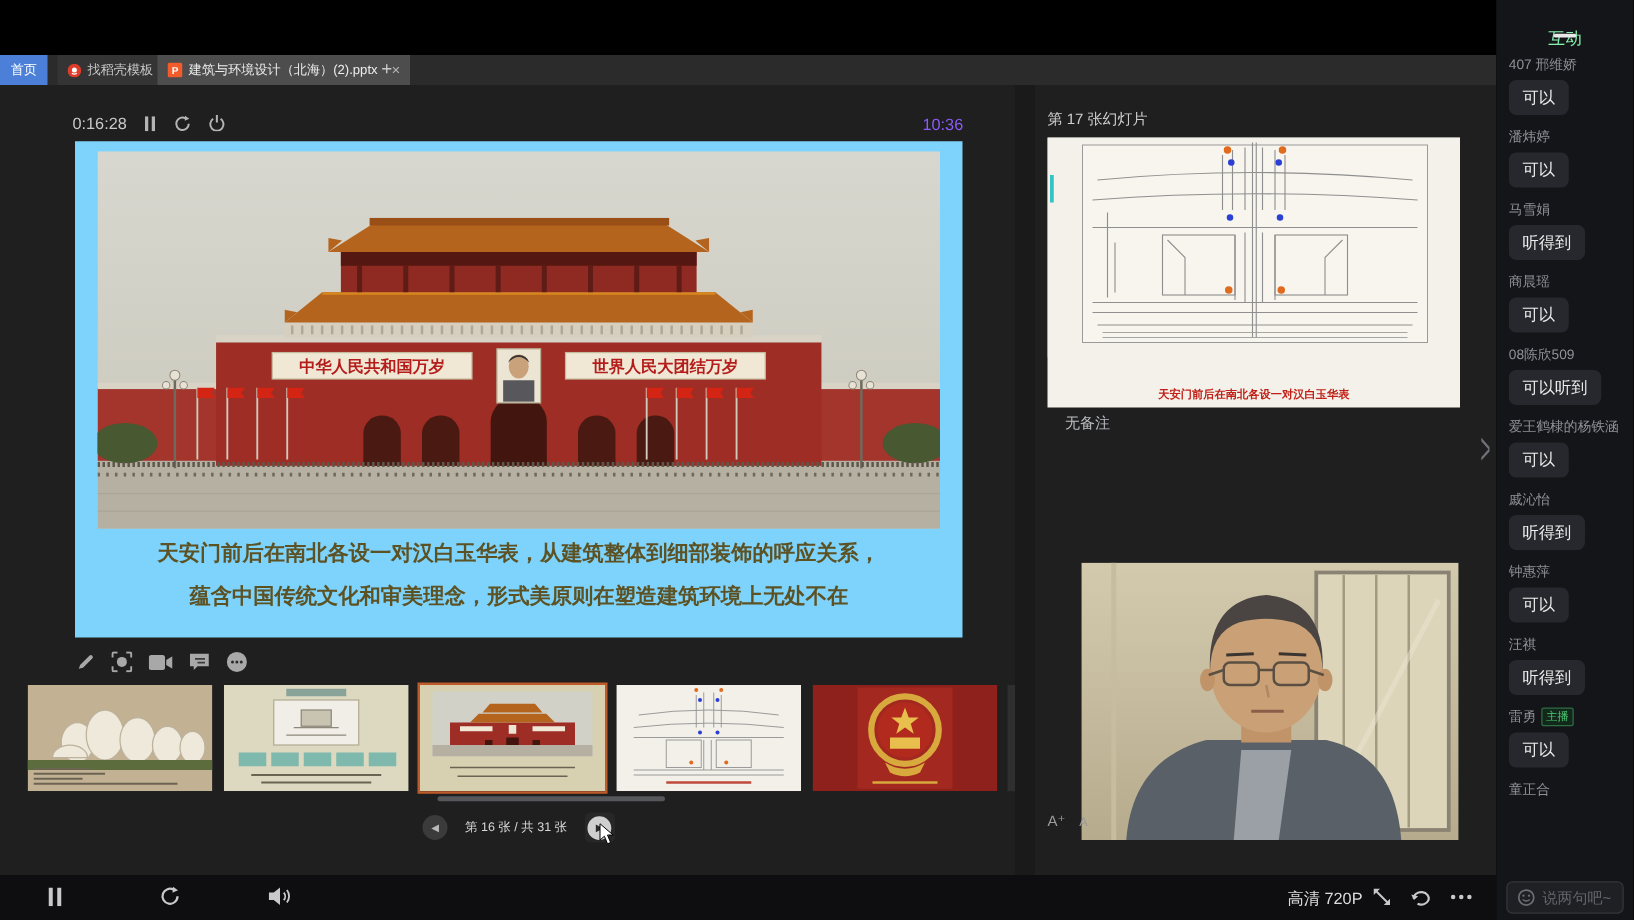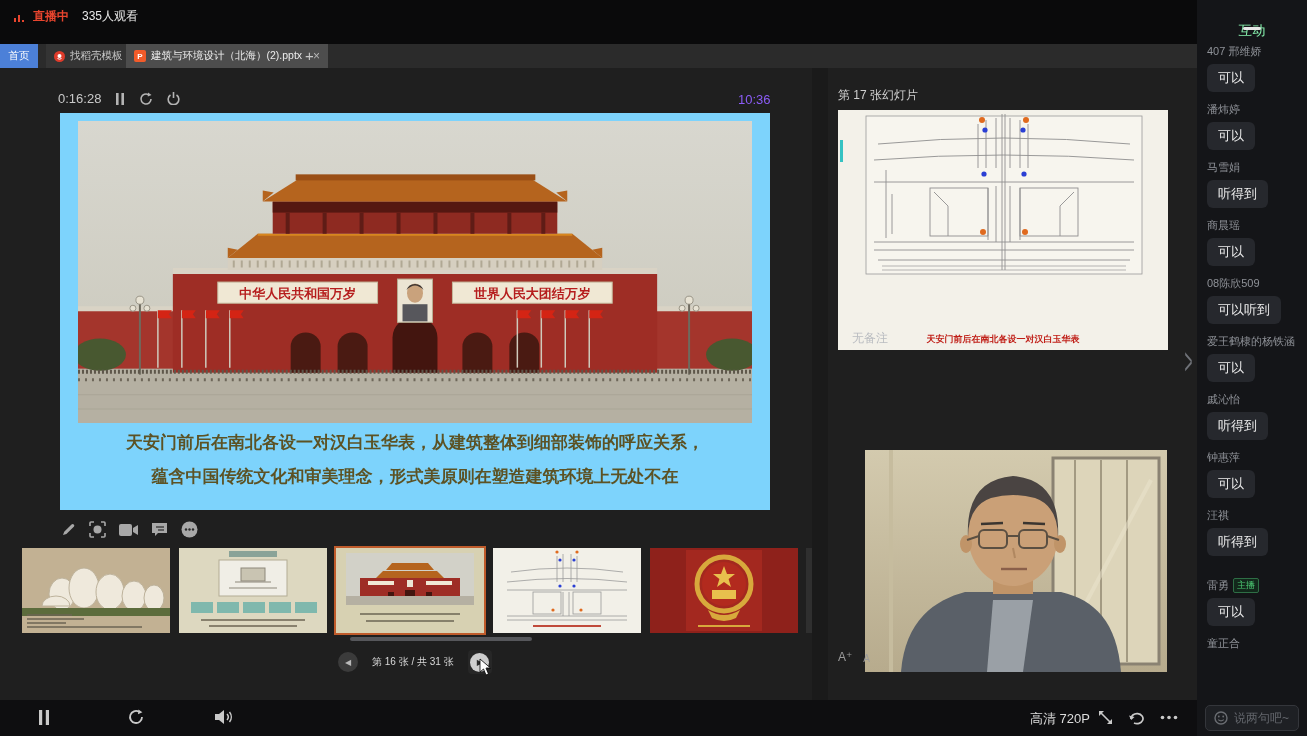--- a/index.html
+++ b/index.html
@@ -56,21 +56,21 @@
   .nav-circle { width:20px; height:20px; border-radius:50%; background:#3b3b3b;
                 color:#b9b9b9; font-size:8px; display:flex; align-items:center; justify-content:center; }
   .nav-label { color:#d8d8d8; font-size:10px; }
   .next-box { width:24px; height:24px; background:#272727; border-radius:4px;
               display:flex; align-items:center; justify-content:center; }
   .next-inner { width:19px; height:19px; border-radius:50%; background:#cfcfcf; color:#2b2b2b;
                 font-size:8px; display:flex; align-items:center; justify-content:center; }
 
   
   .preview-title { color:#cfcfcf; font-size:12px; }
-  .preview { left:838px; top:110px; width:330px; height:240px; background:#f3f1e9; }
+  .preview { left:838px; top:110px; width:330px; height:216px; background:#f3f1e9; }
   .preview-cap { position:absolute; left:0; bottom:4px; width:100%; text-align:center;
                  color:#c02018; font-size:9px; font-weight:bold; }
   .teal-dash { left:840px; top:140px; width:3px; height:22px; background:#35c2c2; }
   .notes { color:#b9bcc0; font-size:12px; }
   .collapse { color:#6f7278; font-size:15px; transform:scaleY(2.4) scaleX(0.9); }
   .video { left:865px; top:450px; width:302px; height:222px; overflow:hidden; }
   .font-ctl { color:#9b9b9b; font-size:12px; }
 
   
   .bottom-bar { left:0; top:700px; width:1197px; height:36px; background:#0e0e10; }
@@ -81,46 +81,33 @@
   .chat-header { position:absolute; top:22px; width:100%; text-align:center;
                  color:#86efac; font-size:13.5px; }
   .chat-underline { position:absolute; top:27px; left:50%; margin-left:-9px;
                     width:18px; height:3px; background:#e8e8e8; border-radius:2px; }
   .chat-list { position:absolute; top:34px; left:10px; right:6px; bottom:40px; overflow:hidden; }
   .msg-name { color:#8f9298; font-size:11px; margin:10px 0 5px; white-space:nowrap; }
   .msg-bubble { display:inline-block; background:#26282d; color:#ececec; font-size:13px;
                 border-radius:6px; padding:5px 11px; white-space:nowrap; }
   .host-badge { display:inline-block; margin-left:4px; font-size:9px; color:#4cc873;
                 border:1px solid #2e6e45; background:#12281b; border-radius:2px;
-                padding:0 3px; vertical-align:1px;margin-top:12px; }
+                padding:0 3px; vertical-align:1px; }
   .chat-input { position:absolute; left:8px; right:8px; bottom:5px; height:26px;
                 background:#1e2024; border:1px solid #34363b; border-radius:5px;
                 display:flex; align-items:center; gap:6px; padding:0 8px; }
   .chat-input-text { color:#63666c; font-size:12px; white-space:nowrap; }
 
   svg { display:block; }
 </style>
 </head>
 <body>
 
 <div id="app">
 
-  <div class="abs live-bar">
-    <div class="abs live-row">
-      <span class="icon-btn" style="color:#e8452e">
-        <svg width="13" height="13" viewBox="0 0 13 13">
-            <rect x="1" y="8" width="2" height="4" fill="currentColor"></rect>
-            <rect x="5" y="5" width="2" height="7" fill="currentColor"></rect>
-            <rect x="9" y="10" width="2" height="2" fill="currentColor"></rect>
-          </svg>
-      </span>
-      <span class="live-label">直播中</span>
-      <span class="viewer-count">335人观看</span>
-    </div>
-  </div>
 
   <div class="abs tab-bar">
     <div class="tab tab-home">
       <span>首页</span>
     </div>
     <div class="tab tab-docer">
       <span>
         <svg width="11" height="11" viewBox="0 0 11 11">
             <circle cx="5.5" cy="5.5" r="5.5" fill="#de3b2b"></circle>
             <circle cx="5.5" cy="5" r="2" fill="#fff"></circle>

